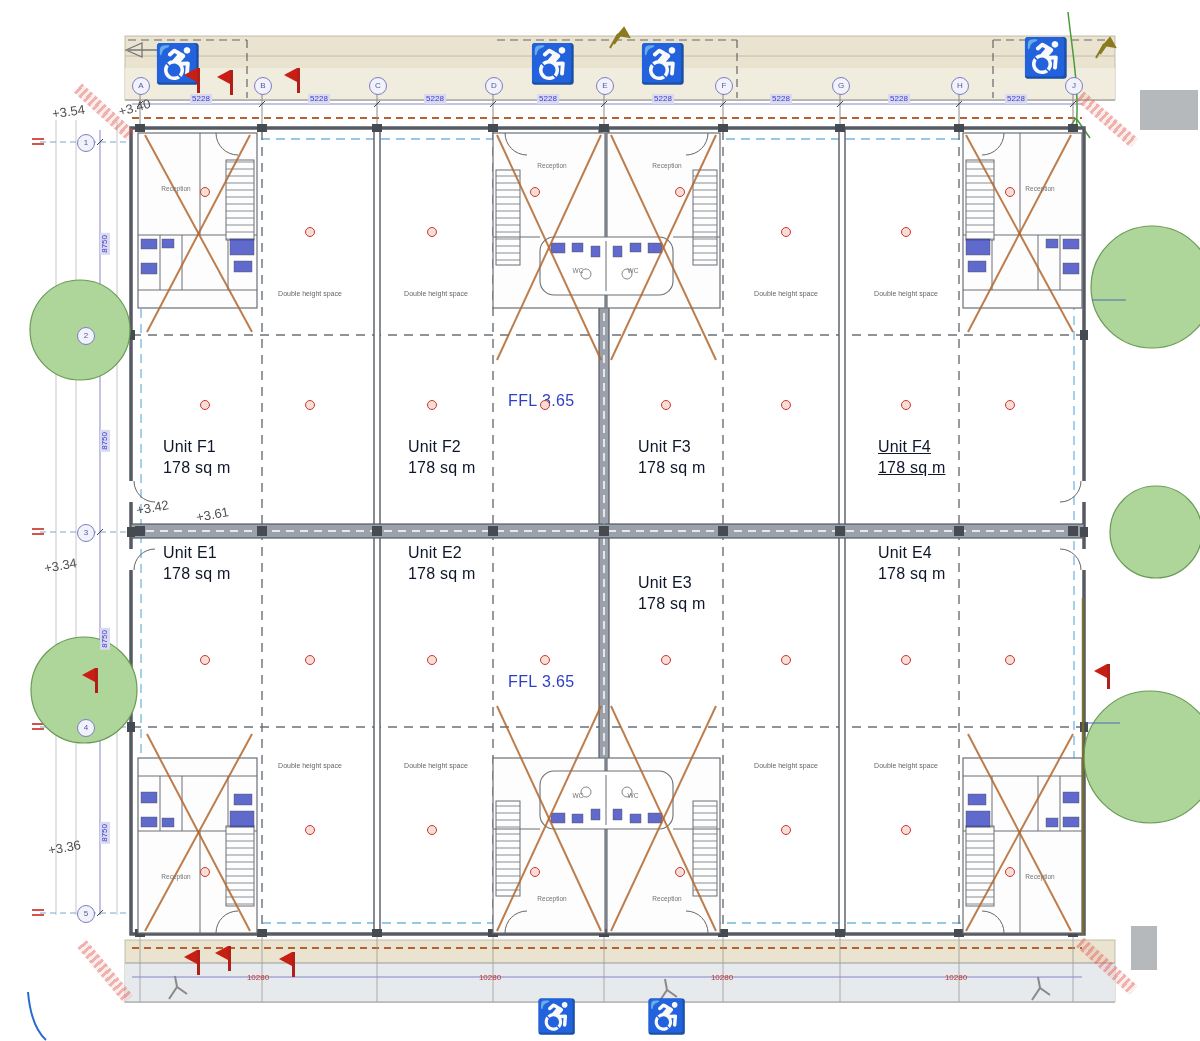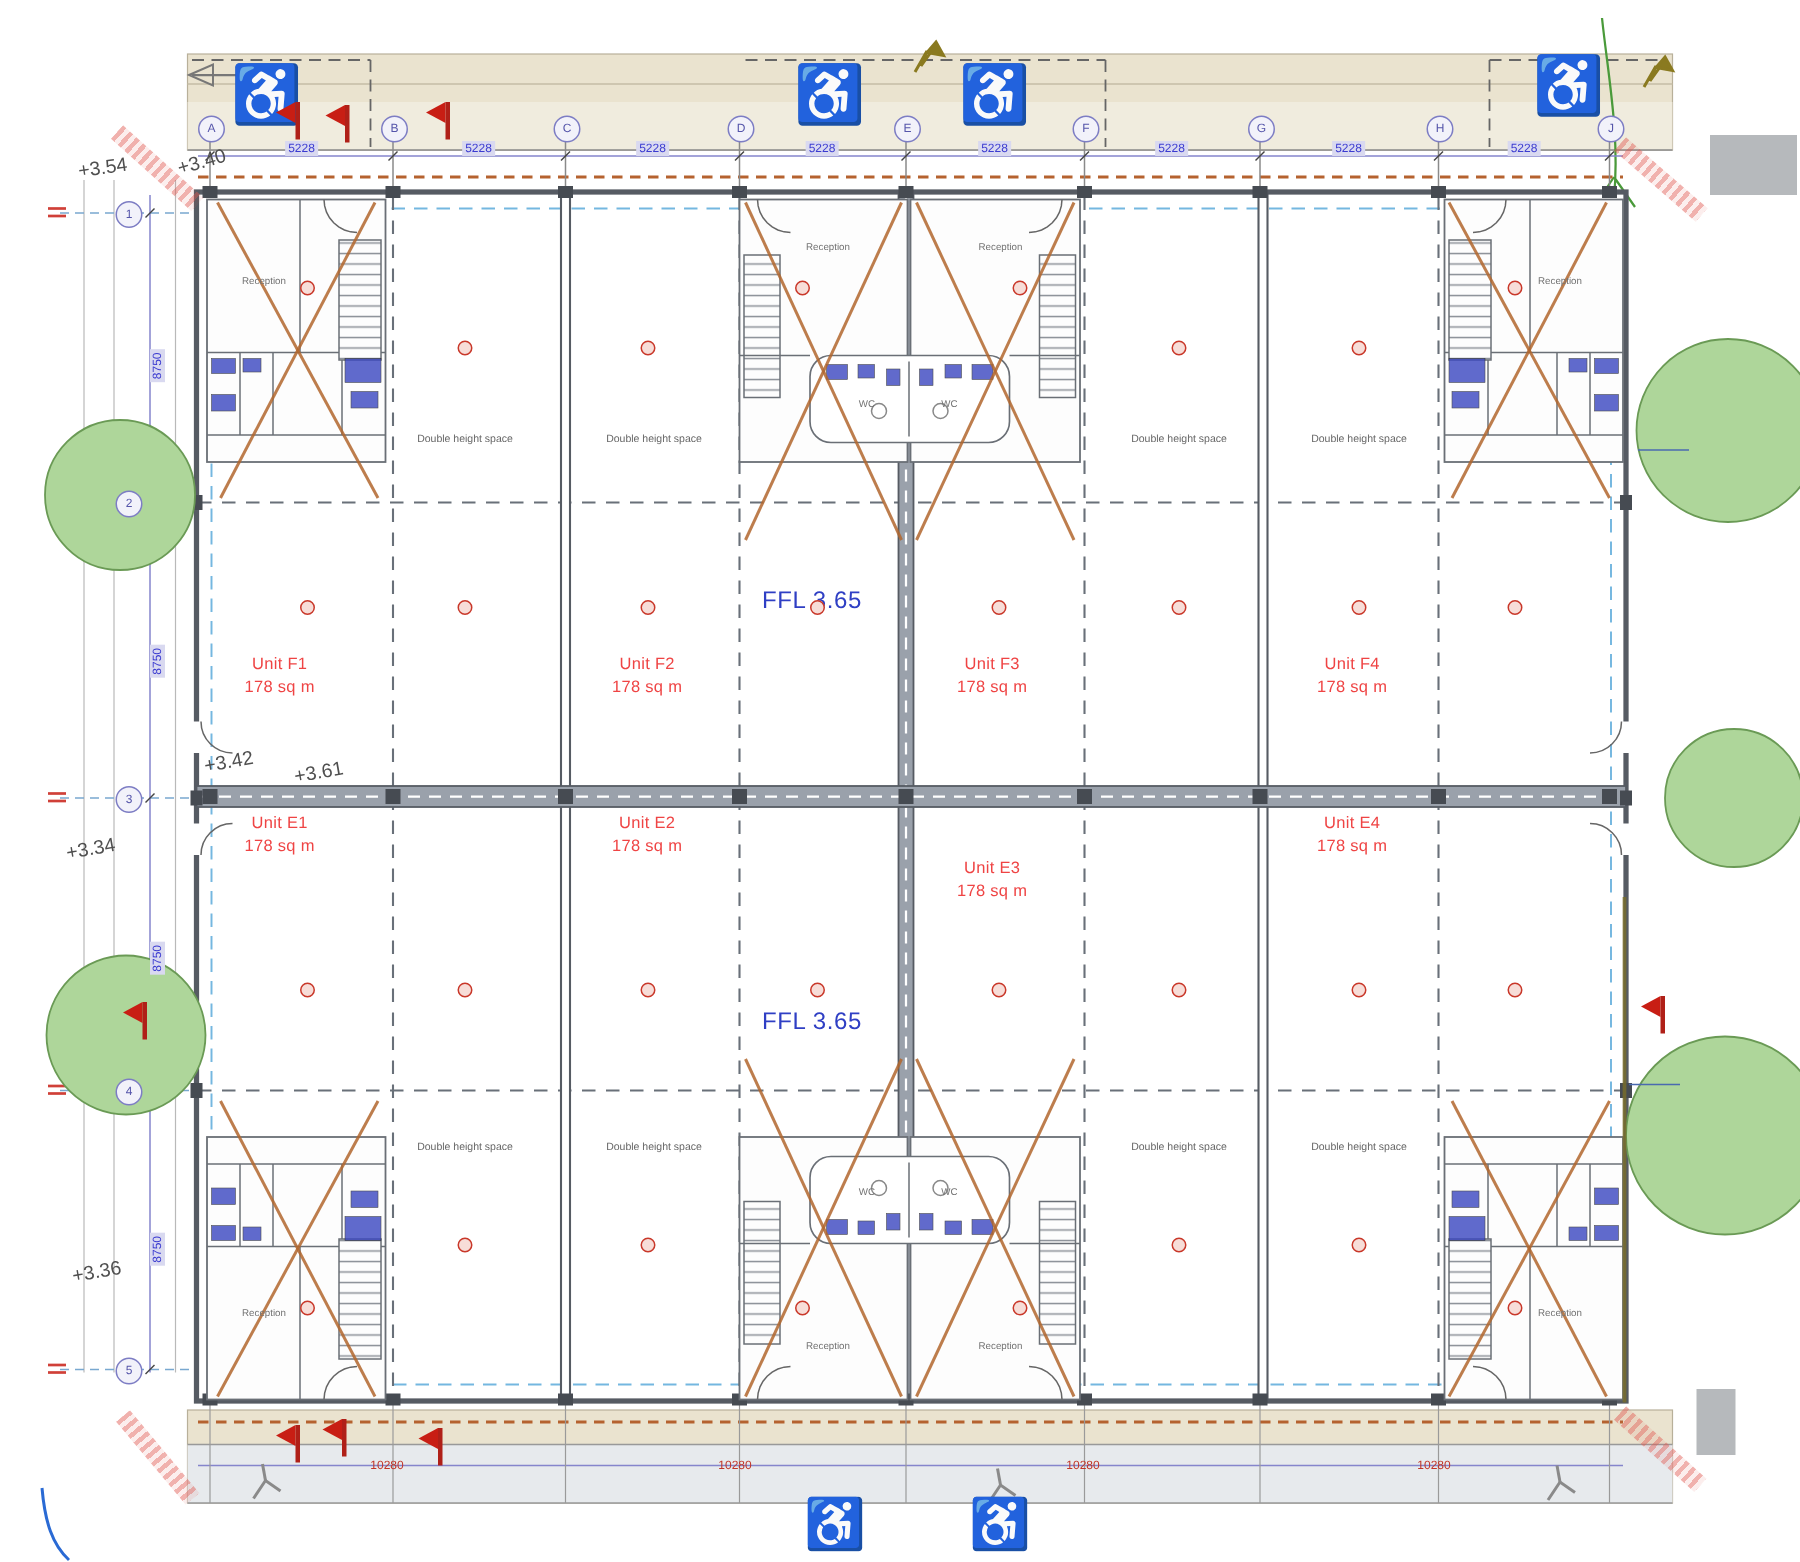--- a/index.html
+++ b/index.html
@@ -8,21 +8,21 @@
   #plan-svg{position:absolute;left:0;top:0;}
   #anno-layer{position:absolute;left:0;top:0;width:1200px;height:1041px;}
   .ann{position:absolute;white-space:nowrap;color:#333;}
   .ctr{transform:translate(-50%,-50%);}
   .bubble{width:16px;height:16px;border:1.3px solid #7d7dc4;border-radius:50%;
           background:#f2f2fa;color:#5555aa;font-size:8px;line-height:16px;text-align:center;}
   .dim{font-size:8px;color:#3b3bd0;background:#d9d9f0;padding:0 2px;line-height:10px;}
   .vdim{font-size:8px;color:#3b3bd0;background:#d9d9f0;padding:2px 0;line-height:10px;
         writing-mode:vertical-rl;transform:rotate(180deg);}
   .bdim{font-size:8px;color:#c23528;line-height:9px;}
-  .unit{font-size:11px;color:#ef4444;line-height:1.32;letter-spacing:.2px;text-align:center;}
+  .unit{font-size:16px;color:#0f172a;line-height:1.32;letter-spacing:.2px;}
   .ffl{font-size:16px;color:#2f3fc4;letter-spacing:.4px;}
   .spot{font-size:13px;color:#4f4f4f;}
   .tiny{font-size:6.5px;color:#737373;}
   .dh{font-size:7px;color:#666;}
   .rc{width:8px;height:8px;border:1.6px solid #c9382a;border-radius:50%;background:#f7ddd8;}
   .wheel{color:#82827a;font-size:38px;line-height:1;}
   .wheel.sm{font-size:33px;}
   .flag{width:16px;height:26px;}
   .flag .tri{position:absolute;left:0;top:0;width:0;height:0;border-top:7px solid transparent;
              border-bottom:7px solid transparent;border-right:13px solid #c81e14;}
@@ -370,21 +370,21 @@
         <div>178 sq m</div>
       </div>
       <div class="ann unit" style="left: 408px; top: 436px;">
         <div>Unit F2</div>
         <div>178 sq m</div>
       </div>
       <div class="ann unit" style="left: 638px; top: 436px;">
         <div>Unit F3</div>
         <div>178 sq m</div>
       </div>
-      <div class="ann unit" style="left: 878px; top: 436px;">
+      <div class="ann unit" style="left: 878px; top: 436px; text-decoration: underline;">
         <div>Unit F4</div>
         <div>178 sq m</div>
       </div>
       <div class="ann unit" style="left: 163px; top: 542px;">
         <div>Unit E1</div>
         <div>178 sq m</div>
       </div>
       <div class="ann unit" style="left: 408px; top: 542px;">
         <div>Unit E2</div>
         <div>178 sq m</div>

